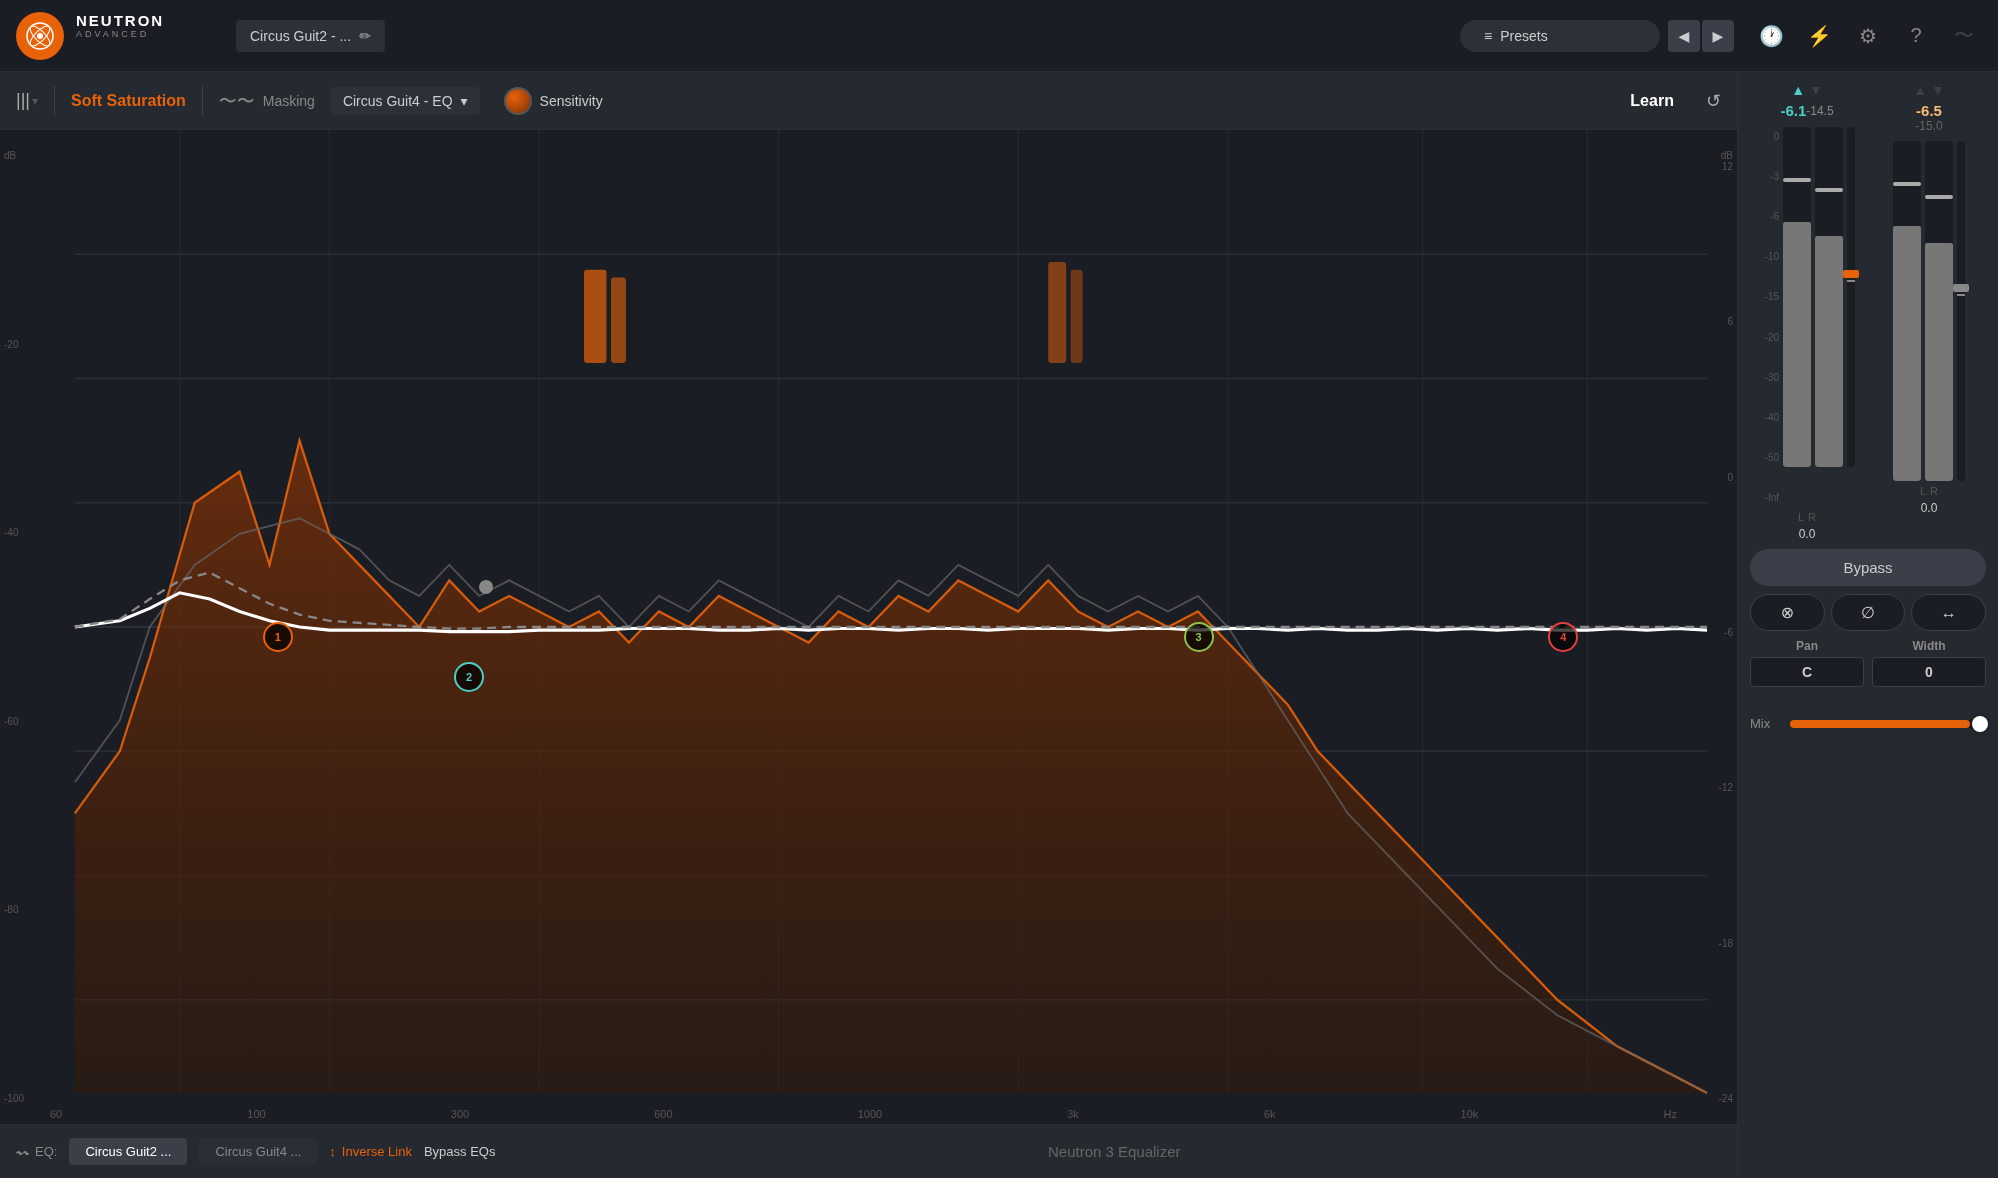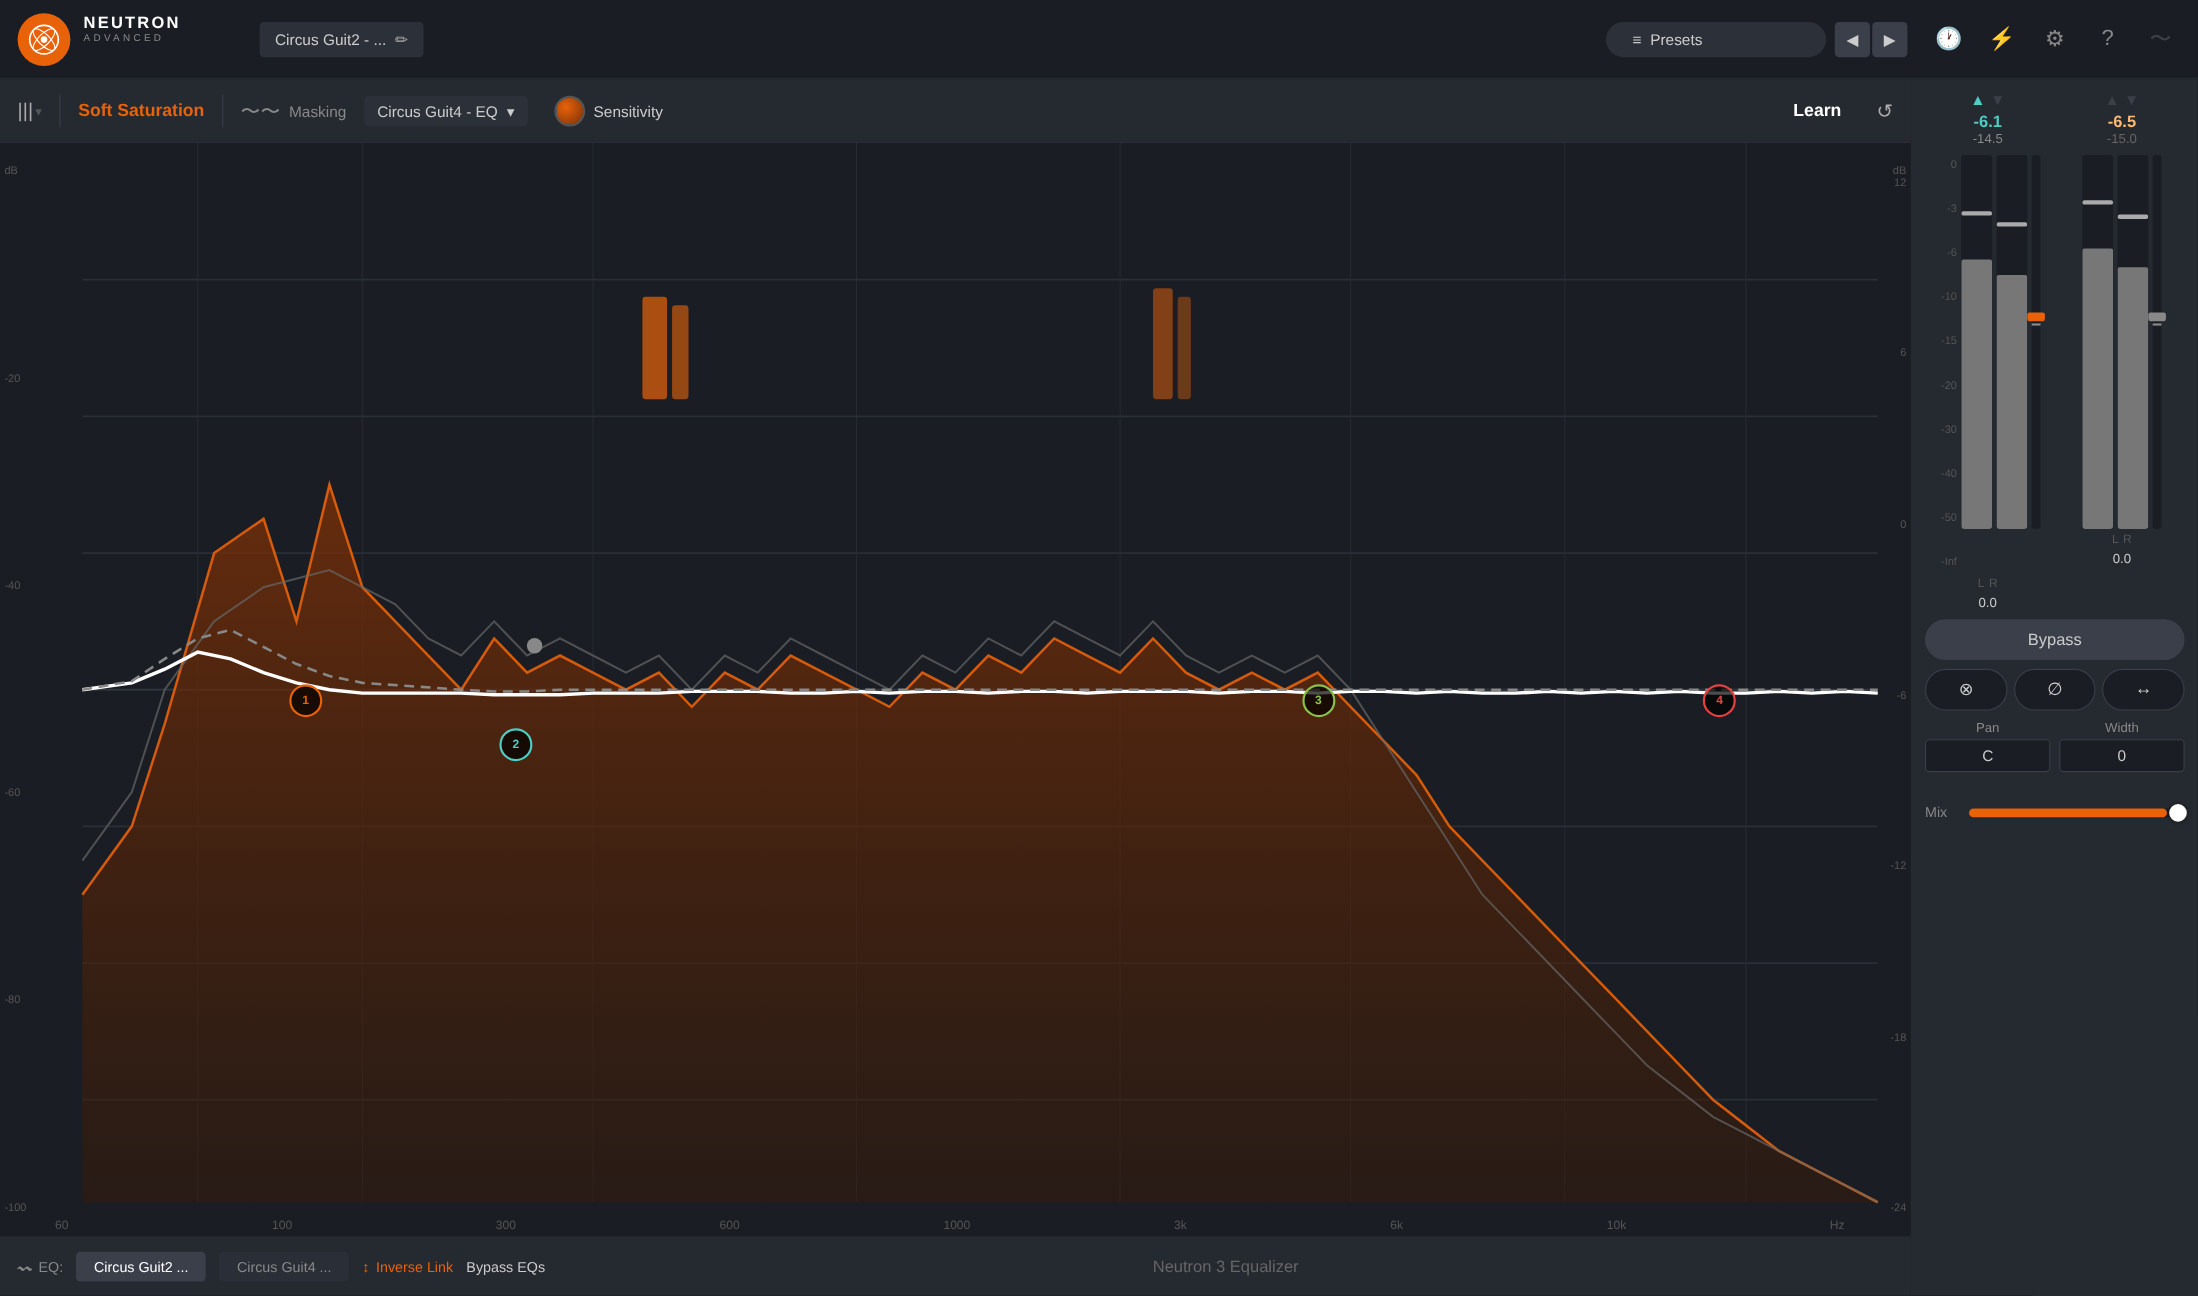--- a/index.html
+++ b/index.html
@@ -436,20 +436,21 @@
       align-items: center;
       justify-content: center;
     }
 
     
     .pan-width-row {
       display: flex;
       gap: 8px;
       color: #888;
       font-size: 12px;
+      font-weight: bold;
     }
     .pw-group {
       flex: 1;
       display: flex;
       flex-direction: column;
       gap: 4px;
       align-items: center;
     }
     .pw-value-box {
       background: #1a1e24;
@@ -736,21 +737,21 @@
 
   <div class="right-panel">
 
     <div class="meters-section">
 
       <div class="meter-group">
         <div class="meter-header">
           <span class="meter-arrow-up">▲</span>
           <span class="meter-arrow-down">▼</span>
         </div>
-        <div style="display:flex;flex-direction:column;align-items:center;">
+        <div style="display:flex;flex-direction:row;align-items:center;">
           <span class="meter-val-cyan">-6.1</span>
           <span class="meter-val-gray">-14.5</span>
         </div>
         <div style="display:flex;gap:4px;align-items:flex-start;margin-top:4px;">
 
           <div class="scale-labels">
             <span>0</span>
             <span>-3</span>
             <span>-6</span>
             <span>-10</span>

